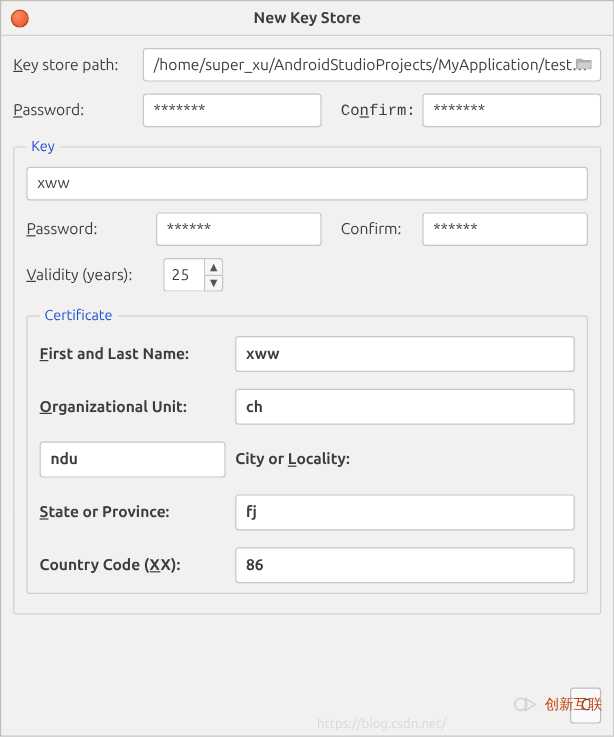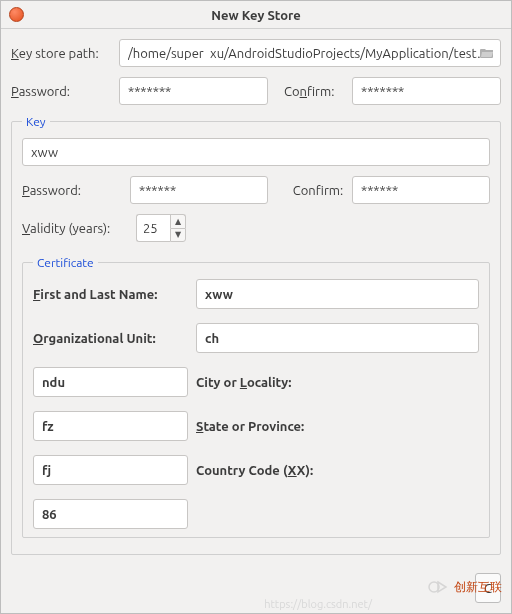--- a/index.html
+++ b/index.html
@@ -201,41 +201,41 @@
             </svg>
         </span>
       </div>
     </div>
 
     <div class="row">
       <span class="label underline-first" style="width:108px;">Password:</span>
       <div class="input" style="flex:1;">
         <span>*******</span>
       </div>
-      <span class="label" style="width:68px; margin-left:16px;">Co<u>n</u>firm:</span>
+      <span class="label" style="width:68px; margin-left:16px;font-family:Liberation Mono, monospace;">Co<u>n</u>firm:</span>
       <div class="input" style="flex:1;">
         <span>*******</span>
       </div>
     </div>
 
     <fieldset style="padding-bottom:6px;">
       <legend>Key</legend>
 
       <div class="row">
         <div class="input">
           <span>xww</span>
         </div>
       </div>
 
       <div class="row">
         <span class="label underline-first" style="width:108px;">Password:</span>
         <div class="input" style="flex:1;">
           <span>******</span>
         </div>
-        <span class="label" style="width:68px; margin-left:16px;text-align:center;">Conf<u>i</u>rm:</span>
+        <span class="label" style="width:68px; margin-left:16px;">Conf<u>i</u>rm:</span>
         <div class="input" style="flex:1;">
           <span>******</span>
         </div>
       </div>
 
       <div class="row" style="margin-bottom:14px;">
         <span class="label underline-first" style="width:108px;">Validity (years):</span>
         <div class="spinner-wrap">
           <div class="spinner-input">
               <span>25</span>
@@ -258,23 +258,20 @@
           <span class="label underline-first">Organizational Unit:</span>
           <div class="input">
               <span>ch</span>
             </div>
 
           <div class="input">
               <span>ndu</span>
             </div>
 
           <span class="label">City or <u>L</u>ocality:</span>
-          <div class="input">
-              <span>fz</span>
-            </div>
 
           <span class="label"><u>S</u>tate or Province:</span>
           <div class="input">
               <span>fj</span>
             </div>
 
           <span class="label">Country Code (<u>X</u>X):</span>
           <div class="input">
               <span>86</span>
             </div>

